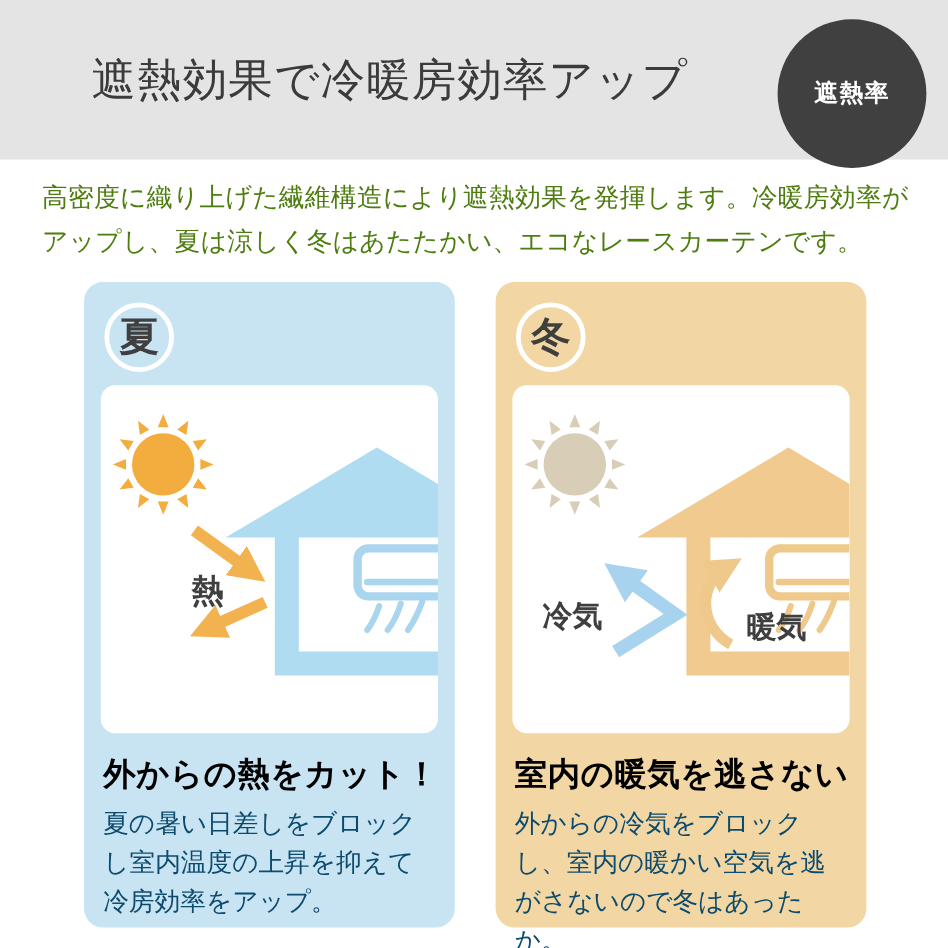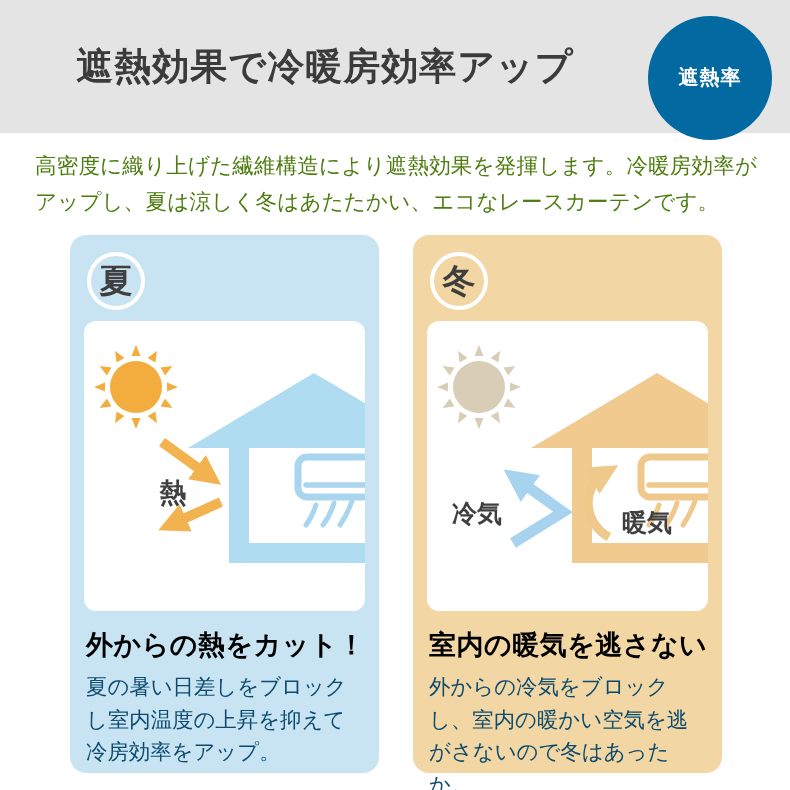--- a/index.html
+++ b/index.html
@@ -8,26 +8,26 @@
     font-family:"DejaVu Sans","Liberation Sans",sans-serif;
     position:relative;
   }
   
   .band{
     width:790px;height:133px;background:#e4e4e4;
     display:flex;align-items:center;justify-content:center;
     box-sizing:border-box;padding-right:140px;
   }
   .band h1{
-    margin:0;font-size:37px;font-weight:bold;color:#3b3b3b;
+    margin:0;font-size:37px;font-weight:normal;color:#3b3b3b;
     letter-spacing:1px;white-space:nowrap;text-align:center;
   }
   .badge{
     position:absolute;top:16px;right:18px;width:124px;height:124px;
-    border-radius:50%;background:#0369a1;color:#ffffff;z-index:3;
+    border-radius:50%;background:#404040;color:#ffffff;z-index:3;
     display:flex;align-items:center;justify-content:center;
   }
   .badge .blabel{font-size:20px;font-weight:bold;letter-spacing:1px;margin-bottom:2px;}
   .badge .bval{font-size:38px;font-weight:bold;line-height:1;}
   .badge .bunit{font-size:22px;font-weight:bold;}
   
   .intro{
     width:724px;margin:15px 0 0 35px;
     font-size:21.5px;line-height:36px;color:#4d7c0f;
     letter-spacing:0.2px;

